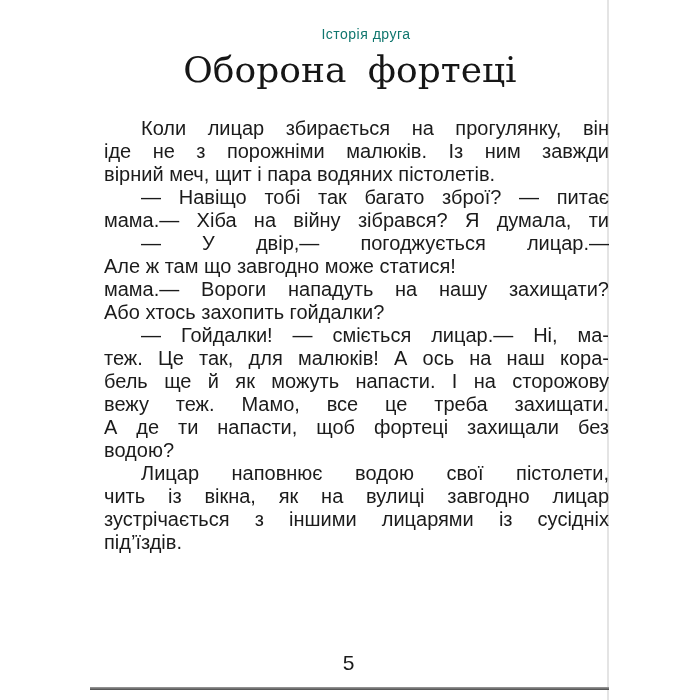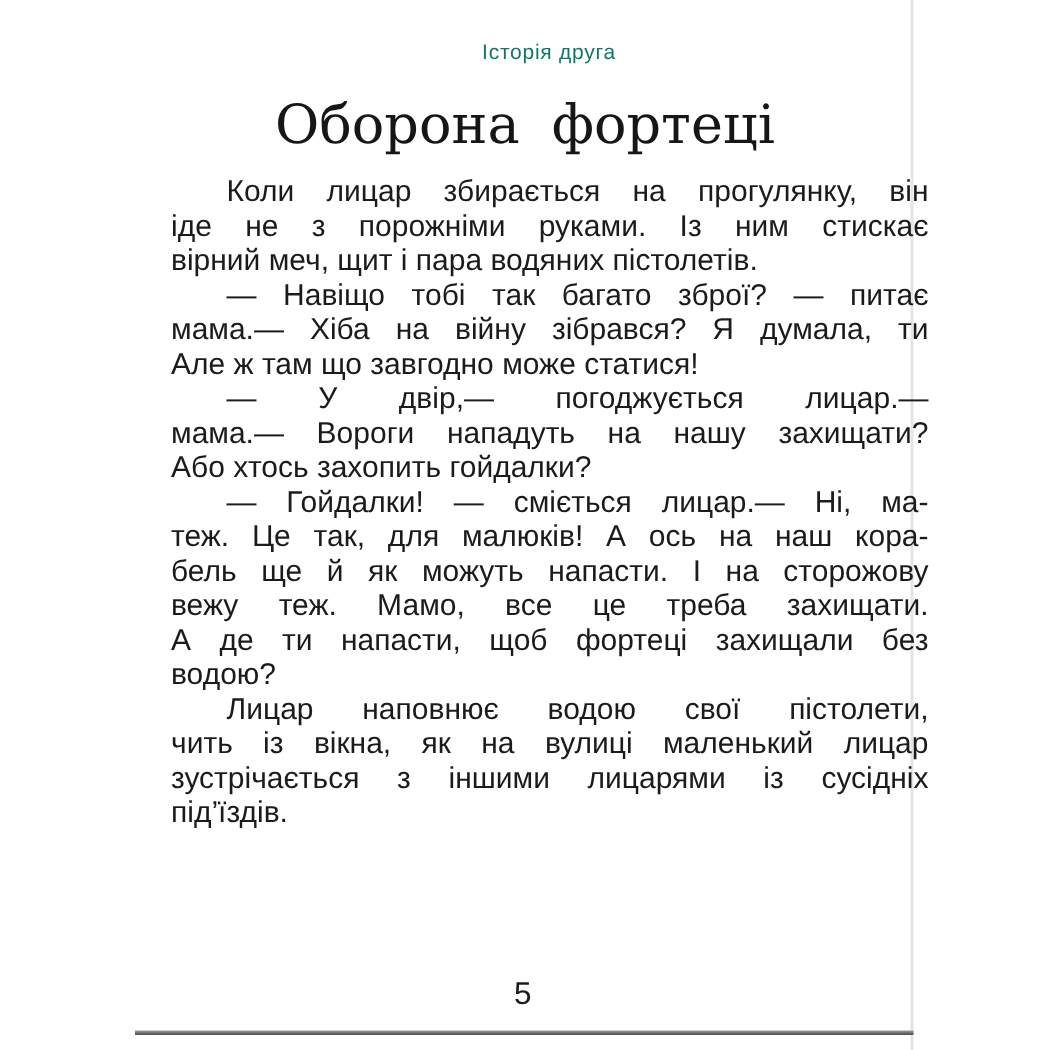--- a/index.html
+++ b/index.html
@@ -31,33 +31,33 @@
     left: 16px;
     width: 700px;
     text-align: center;
     font-size: 14px;
     line-height: 24px;
     letter-spacing: 0.5px;
     color: #0f766e;
   }
   .chapter-title {
     position: absolute;
-    top: 64px;
+    top: 50px;
     left: 0;
     width: 700px;
     text-align: center;
     font-family: "DejaVu Serif", serif;
     font-size: 36px;
     line-height: 40px;
     word-spacing: 10px;
     color: #161616;
   }
   .body-text {
     position: absolute;
-    left: 114px;
+    left: 104px;
     top: 117px;
     width: 505px;
   }
   .line {
     font-size: 20px;
     line-height: 23px;
     height: 23px;
     text-align: justify;
     text-align-last: justify;
     color: #1b1b1b;
@@ -88,36 +88,36 @@
 
 <div class="page">
   <div class="edge-line"></div>
 
   <div class="chapter-header">Історія друга</div>
 
   <div class="chapter-title">Оборона фортеці</div>
 
   <div class="body-text">
       <div class="line first">Коли лицар збирається на прогулянку, він</div>
-      <div class="line">іде не з порожніми руками. Із ним стискає</div>
+      <div class="line">іде не з порожніми малюків. Із ним завжди</div>
       <div class="line last">вірний меч, щит і пара водяних пістолетів.</div>
       <div class="line first">— Навіщо тобі так багато зброї? — питає</div>
       <div class="line">мама.— Хіба на війну зібрався? Я думала, ти</div>
+      <div class="line first">— У двір,— погоджується лицар.—</div>
       <div class="line last">Але ж там що завгодно може статися!</div>
-      <div class="line first">— У двір,— погоджується лицар.—</div>
       <div class="line">мама.— Вороги нападуть на нашу захищати?</div>
       <div class="line last">Або хтось захопить гойдалки?</div>
       <div class="line first">— Гойдалки! — сміється лицар.— Ні, ма-</div>
       <div class="line">теж. Це так, для малюків! А ось на наш кора-</div>
       <div class="line">бель ще й як можуть напасти. І на сторожову</div>
       <div class="line">вежу теж. Мамо, все це треба захищати.</div>
       <div class="line">А де ти напасти, щоб фортеці захищали без</div>
       <div class="line last">водою?</div>
       <div class="line first">Лицар наповнює водою свої пістолети,</div>
-      <div class="line">чить із вікна, як на вулиці маленький лицар</div>
+      <div class="line">чить із вікна, як на вулиці завгодно лицар</div>
       <div class="line">зустрічається з іншими лицарями із сусідніх</div>
       <div class="line last">під’їздів.</div>
     </div>
 
   <div class="page-number">5</div>
 
   <div class="footer-rule"></div>
 </div>
 
 </body></html>

